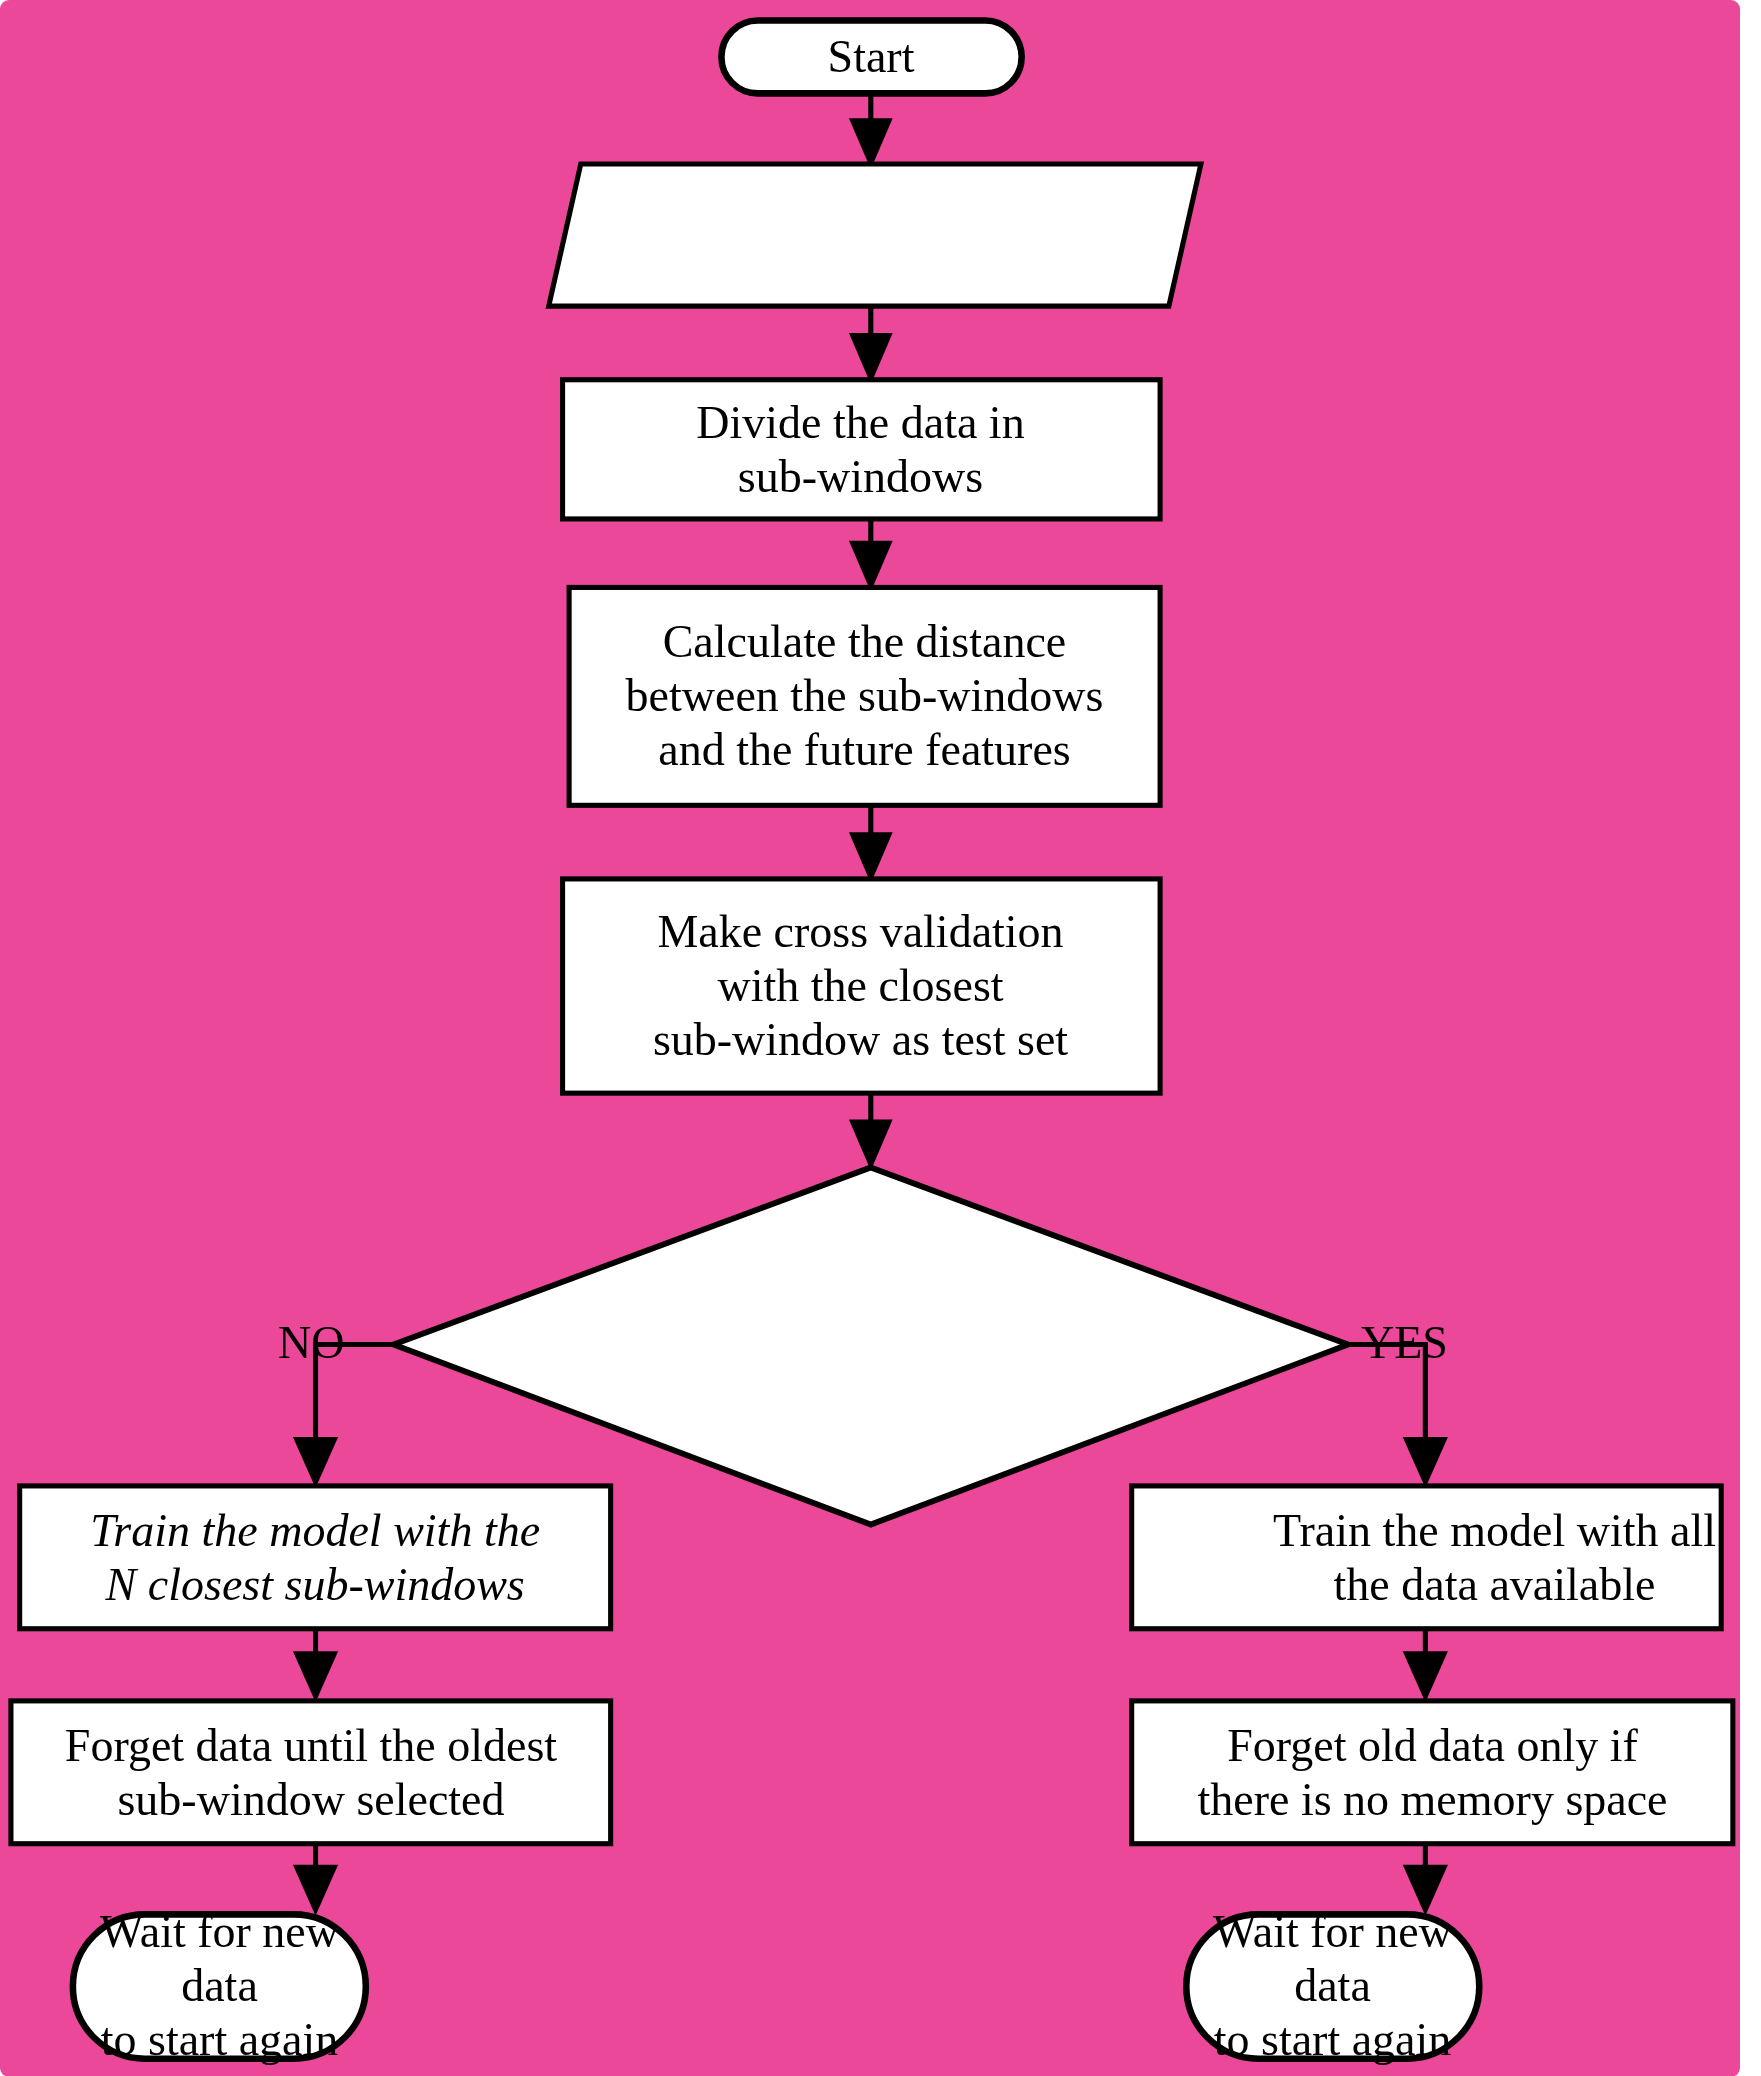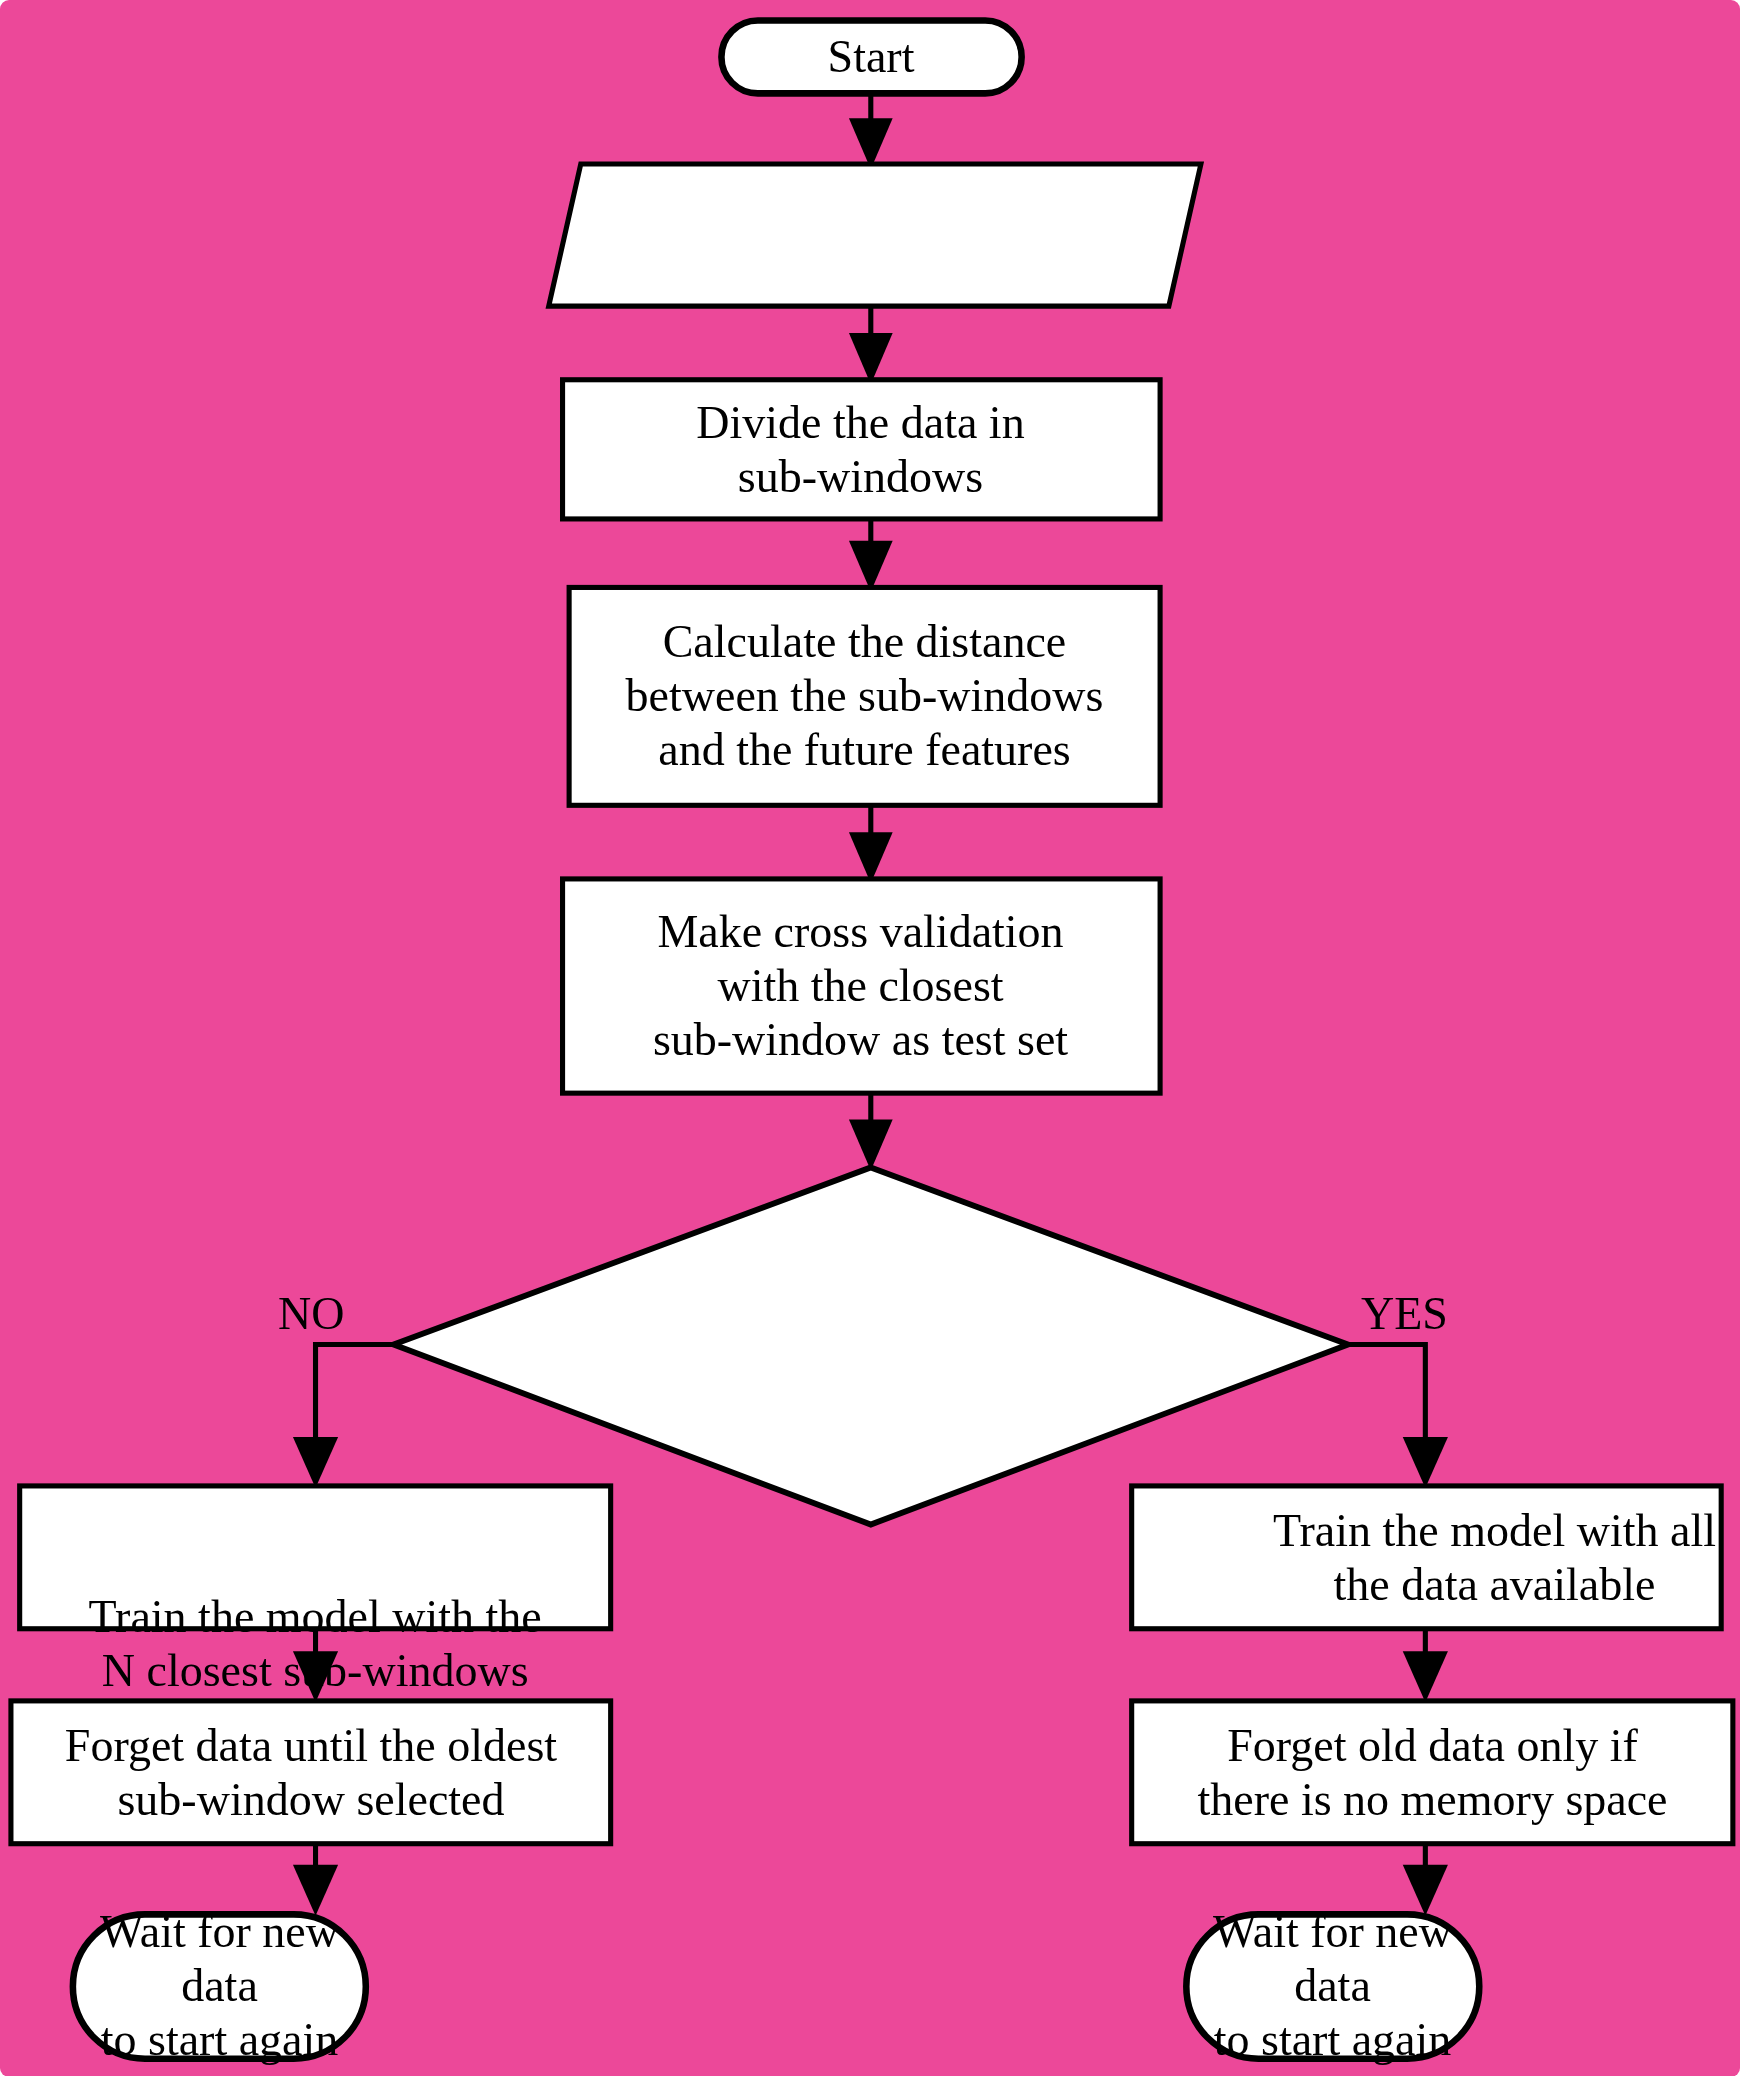--- a/index.html
+++ b/index.html
@@ -58,20 +58,21 @@
     white-space: pre-line;
     letter-spacing: 0px;
   }
   .branch-label {
     position: absolute;
     color: #000000;
     font-family: "Liberation Serif", "DejaVu Serif", serif;
     font-size: 46px;
     line-height: 1;
     white-space: nowrap;
+    margin-top: 29px;
   }
 </style>
 </head>
 <body>
 
 <div id="canvas">
 
   <svg id="flow-svg" viewBox="0 0 2418 2850">
 
     <g>
@@ -163,21 +164,21 @@
 
   <div class="node-text" style="left:569px; top:587px; width:591px; height:218px;">Calculate the distance
 between the sub-windows
 and the future features</div>
 
   <div class="node-text" style="left:562px; top:879px; width:597px; height:214px;">Make cross validation
 with the closest
 sub-window as test set</div>
 
 
-  <div class="node-text" style="left:19.7px; top:1572px; width:591px; height:143px;">Train the model with the
+  <div class="node-text" style="left:19.7px; top:1486px; width:591px; height:143px;font-style:italic;">Train the model with the
 N closest sub-windows</div>
 
   <div class="node-text" style="left:1200px; top:1486px; width:589px; height:143px;">Train the model with all
 the data available</div>
 
   <div class="node-text" style="left:11px; top:1701px; width:600px; height:143px;">Forget data until the oldest
 sub-window selected</div>
 
   <div class="node-text" style="left:1132px; top:1701px; width:601px; height:143px;">Forget old data only if
 there is no memory space</div>

